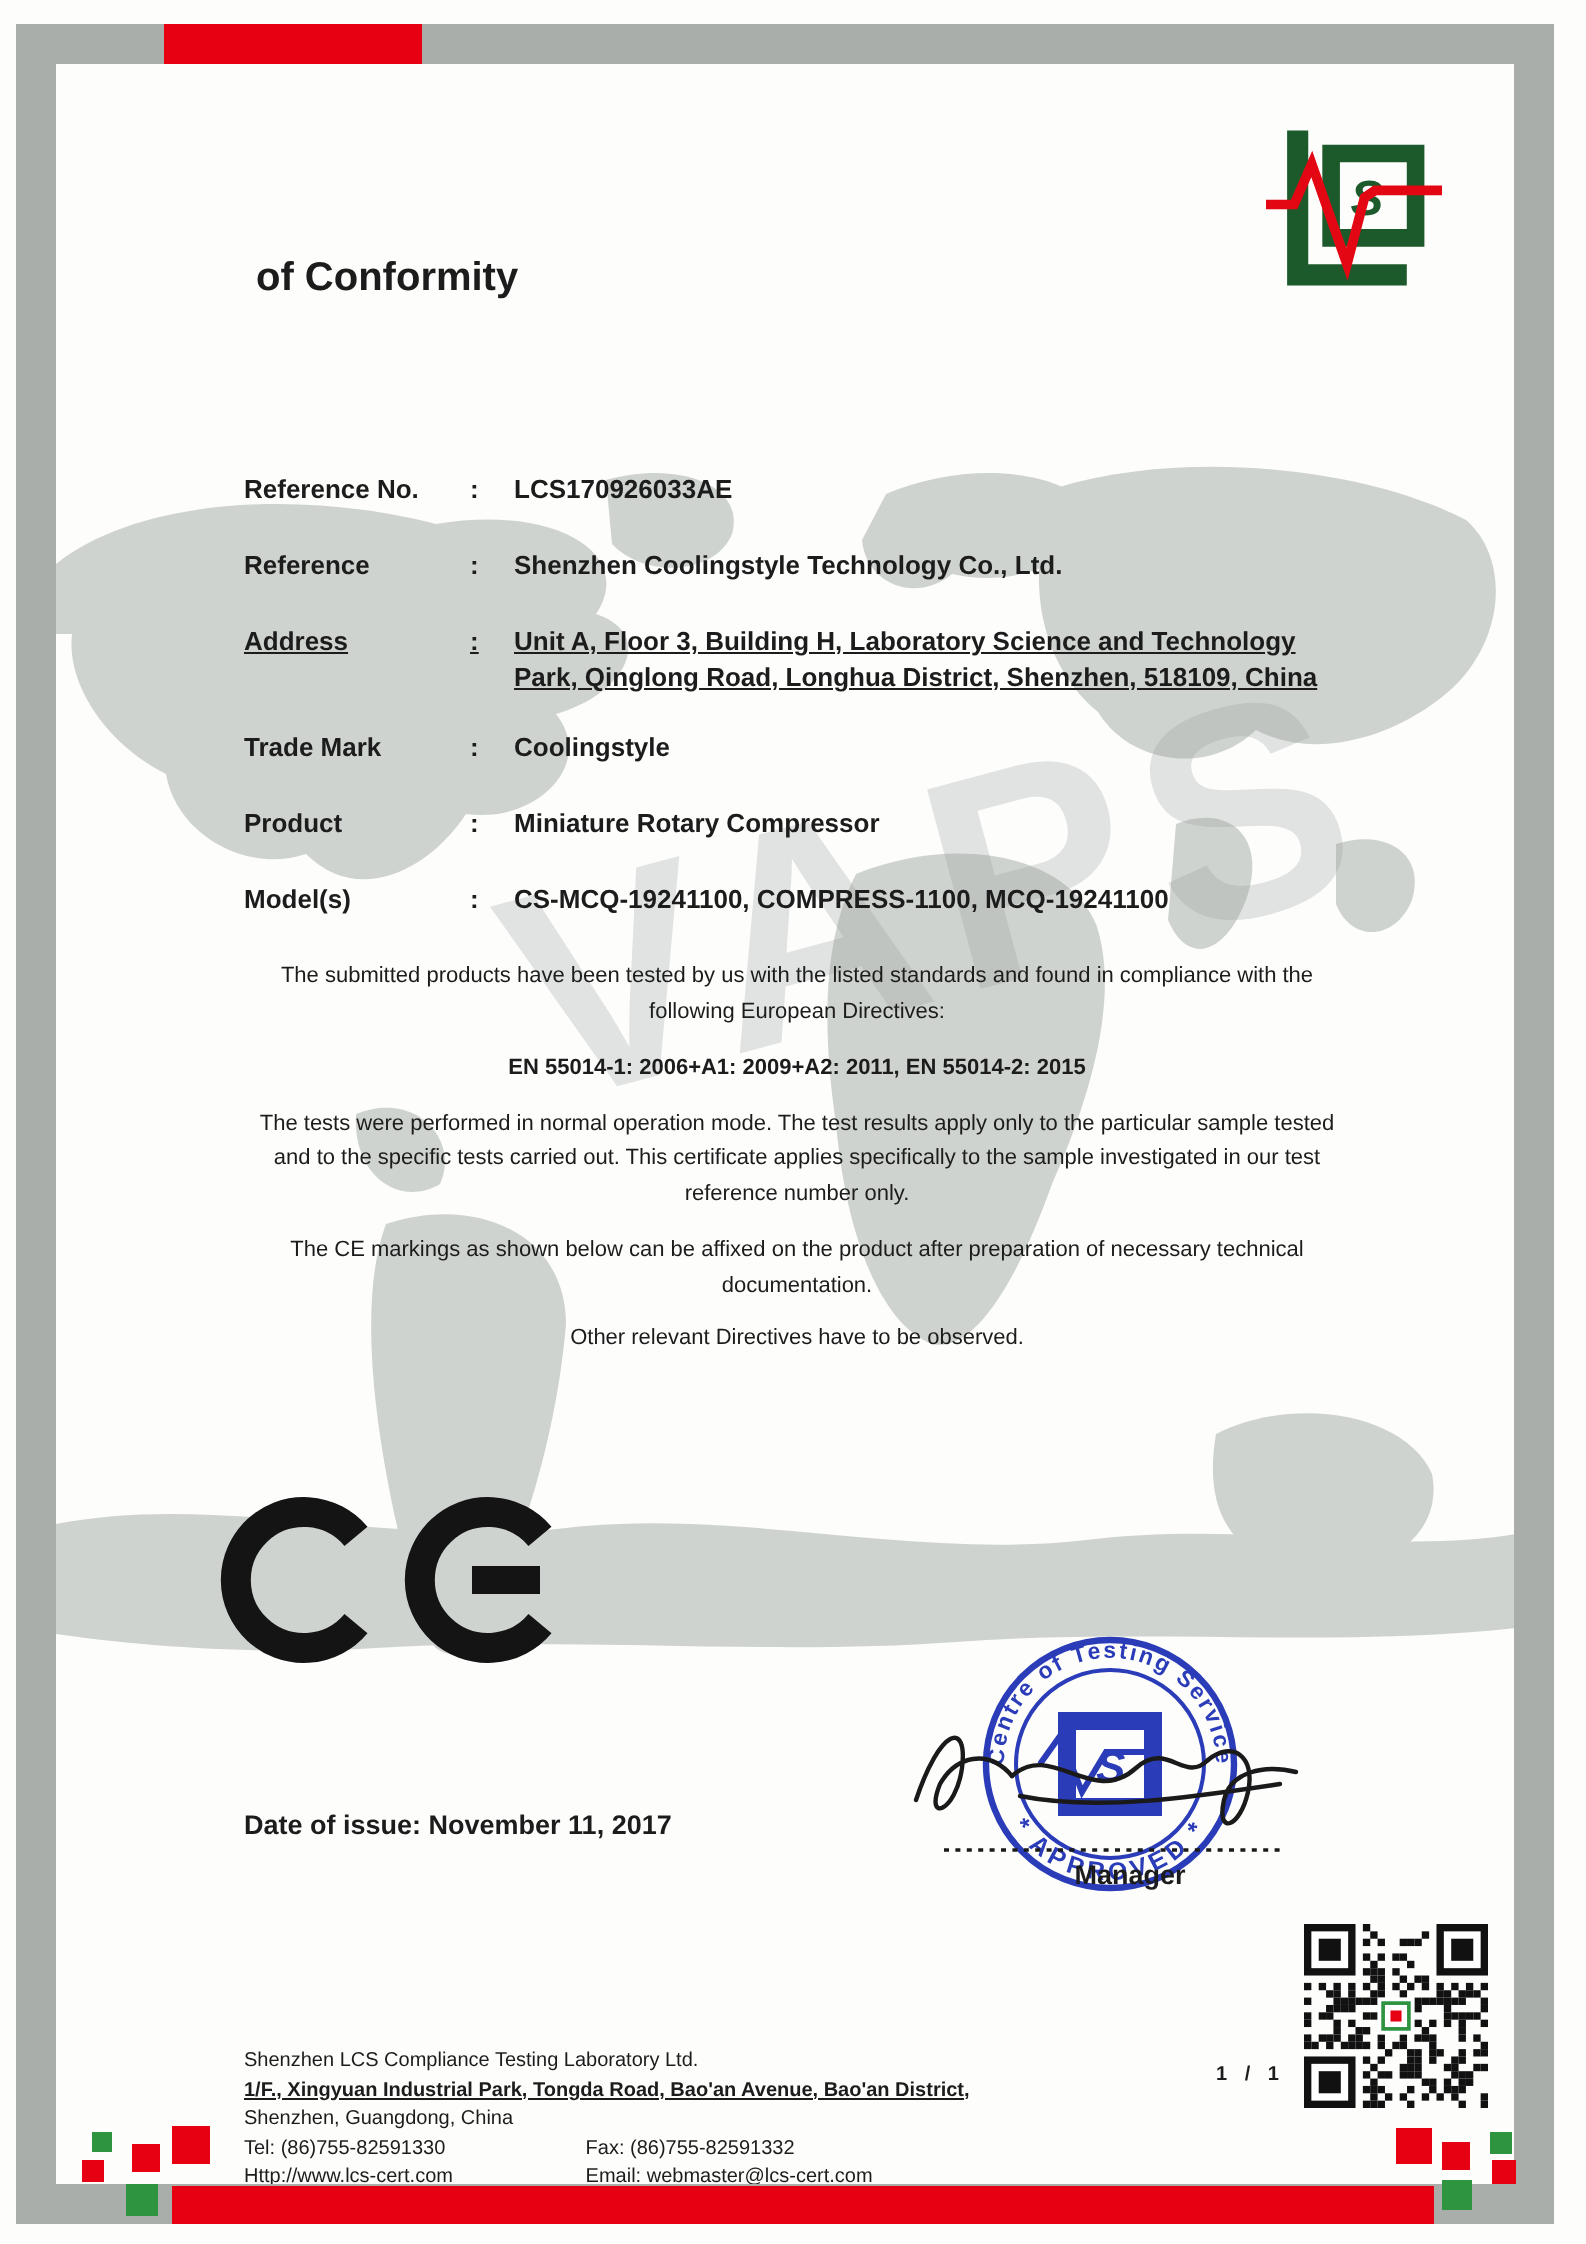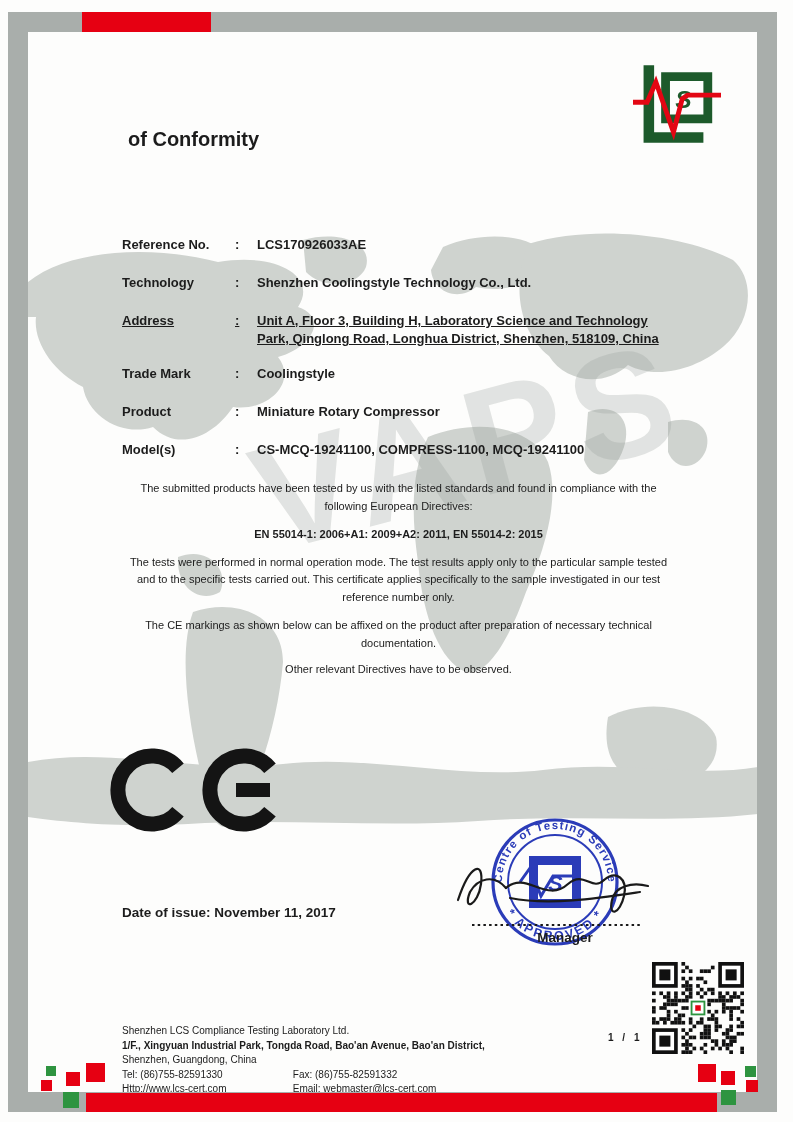--- a/index.html
+++ b/index.html
@@ -34,21 +34,21 @@
   .f-label{width:113px;flex:none;}
   .f-colon{width:22px;flex:none;}
   .f-value{width:462px;}
   #body-text{left:122px;top:480px;width:553px;font-size:11px;line-height:17.5px;text-align:center;}
   #body-text p{margin:0 0 11px 0;}
   #body-text p.bold{font-weight:bold;margin-bottom:10px;}
   #ce-mark{left:106px;top:740px;z-index:2;}
   #date-issue{left:122px;top:905px;font-size:13.5px;font-weight:bold;}
   #stamp{left:450px;top:812px;z-index:2;}
   #footer{left:122px;top:1024px;font-size:10px;line-height:14.5px;}
-  #footer .bold{font-weight:bold;}
+  #footer .bold{font-weight:bold;text-decoration:underline;}
   .ft-c1{display:inline-block;width:168px;}
   #qr-box{left:652px;top:962px;width:92px;height:92px;z-index:2;}
   #page-num{left:608px;top:1032px;font-size:10px;font-weight:bold;letter-spacing:3px;}
   #lcs-logo{left:633px;top:60px;z-index:2;}
 </style>
 </head>
 <body>
 
 <div class="abs frame" style="left:8px;top:12px;width:769px;height:20px;"></div>
 <div class="abs frame" style="left:8px;top:12px;width:20px;height:1100px;"></div>
@@ -97,21 +97,21 @@
   <div id="title-sub">of Conformity</div>
 </div>
 
 <div id="fields" class="abs content">
   <div class="field-row">
     <span class="f-label">Reference No.</span>
     <span class="f-colon">:</span>
     <span class="f-value">LCS170926033AE</span>
   </div>
   <div class="field-row">
-    <span class="f-label">Technology</span>
+    <span class="f-label">Reference</span>
     <span class="f-colon">:</span>
     <span class="f-value">Shenzhen Coolingstyle Technology Co., Ltd.</span>
   </div>
   <div class="field-row" style="margin-bottom:17px;text-decoration:underline;">
     <span class="f-label">Address</span>
     <span class="f-colon">:</span>
     <span class="f-value">Unit A, Floor 3, Building H, Laboratory Science and Technology Park, Qinglong Road, Longhua District, Shenzhen, 518109, China</span>
   </div>
   <div class="field-row">
     <span class="f-label">Trade Mark</span>

